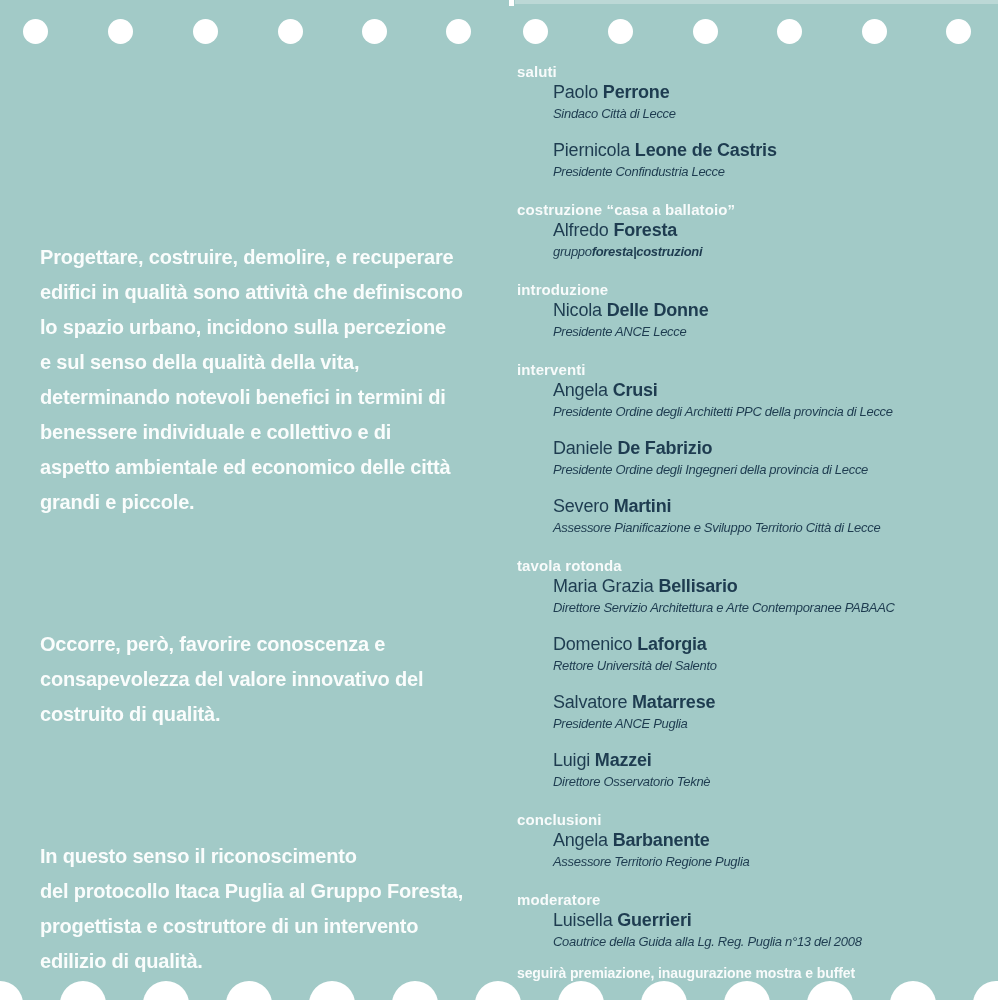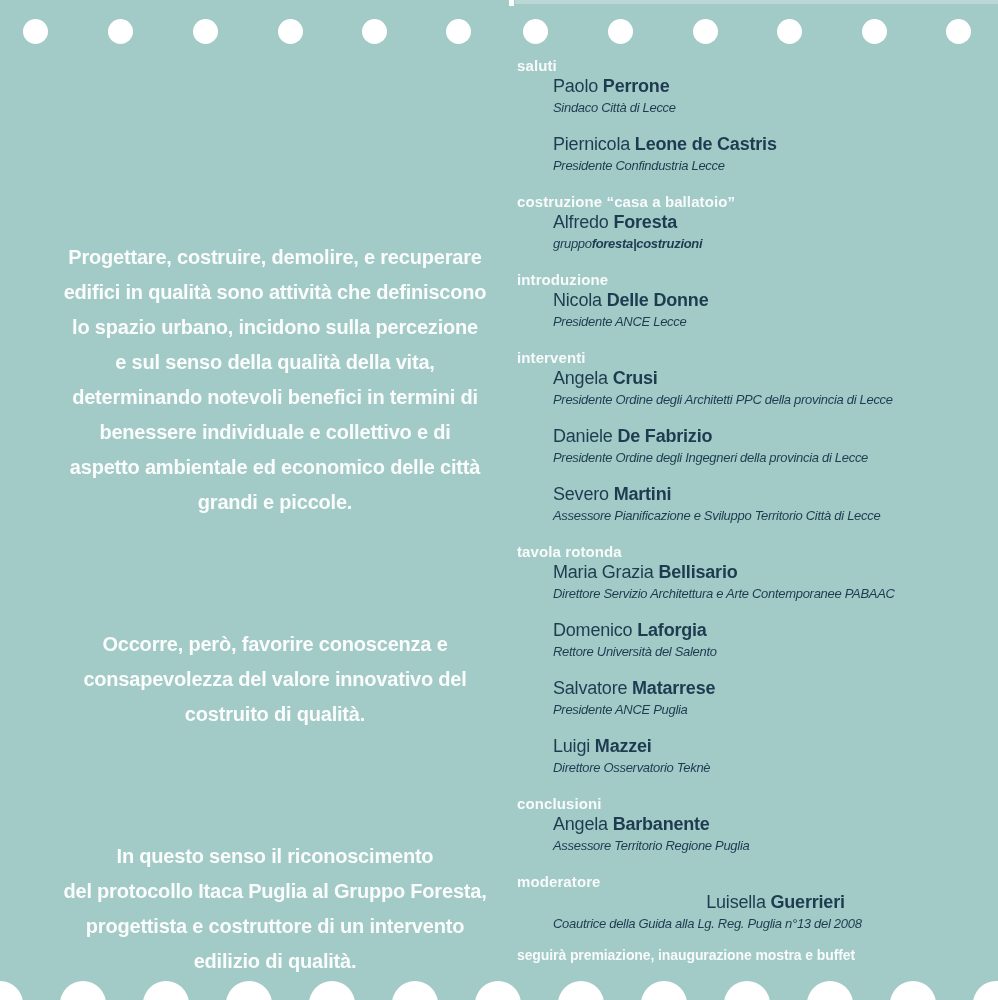--- a/index.html
+++ b/index.html
@@ -13,32 +13,32 @@
   .dot{position:absolute;border-radius:50%;background:#ffffff;}
   .dot-top{width:25px;height:25px;top:19px;}
   .dot-bottom{width:46px;height:46px;top:981px;}
 
   .intro{
     position:absolute;left:40px;top:170px;width:470px;
     color:rgba(255,255,255,0.95);
     font-weight:bold;font-size:20px;line-height:35px;letter-spacing:-0.2px;
     white-space:pre;
   }
-  .intro p{margin:0 0 37px 0;white-space:pre;text-align:center;}
+  .intro p{margin:0 0 37px 0;white-space:pre;}
   .intro p:last-child{margin-bottom:0;}
 
   .program{position:absolute;left:517px;top:44px;width:481px;color:#1e3c50;}
   .section-label{
     color:rgba(255,255,255,0.92);font-weight:bold;font-size:15px;line-height:20px;
-    margin-top:12px;letter-spacing:0.1px;
+    margin-top:18px;letter-spacing:0.1px;
   }
   .entry{margin:0 0 16px 36px;}
   .entry-name{font-size:18px;line-height:21px;letter-spacing:-0.2px;}
   .entry-name .b{font-weight:bold;}
-  .entry-name.indent-extra{margin-left:0;text-align:center;}
+  .entry-name.indent-extra{margin-left:0;}
   .entry-role{font-size:13px;line-height:21px;font-style:italic;letter-spacing:-0.3px;white-space:nowrap;}
   .role-bold{font-weight:bold;}
   .footer-note{
     color:rgba(255,255,255,0.92);font-weight:bold;font-size:14px;line-height:20px;
     margin-top:-5px;letter-spacing:-0.1px;
   }
 </style>
 </head>
 <body>
 

